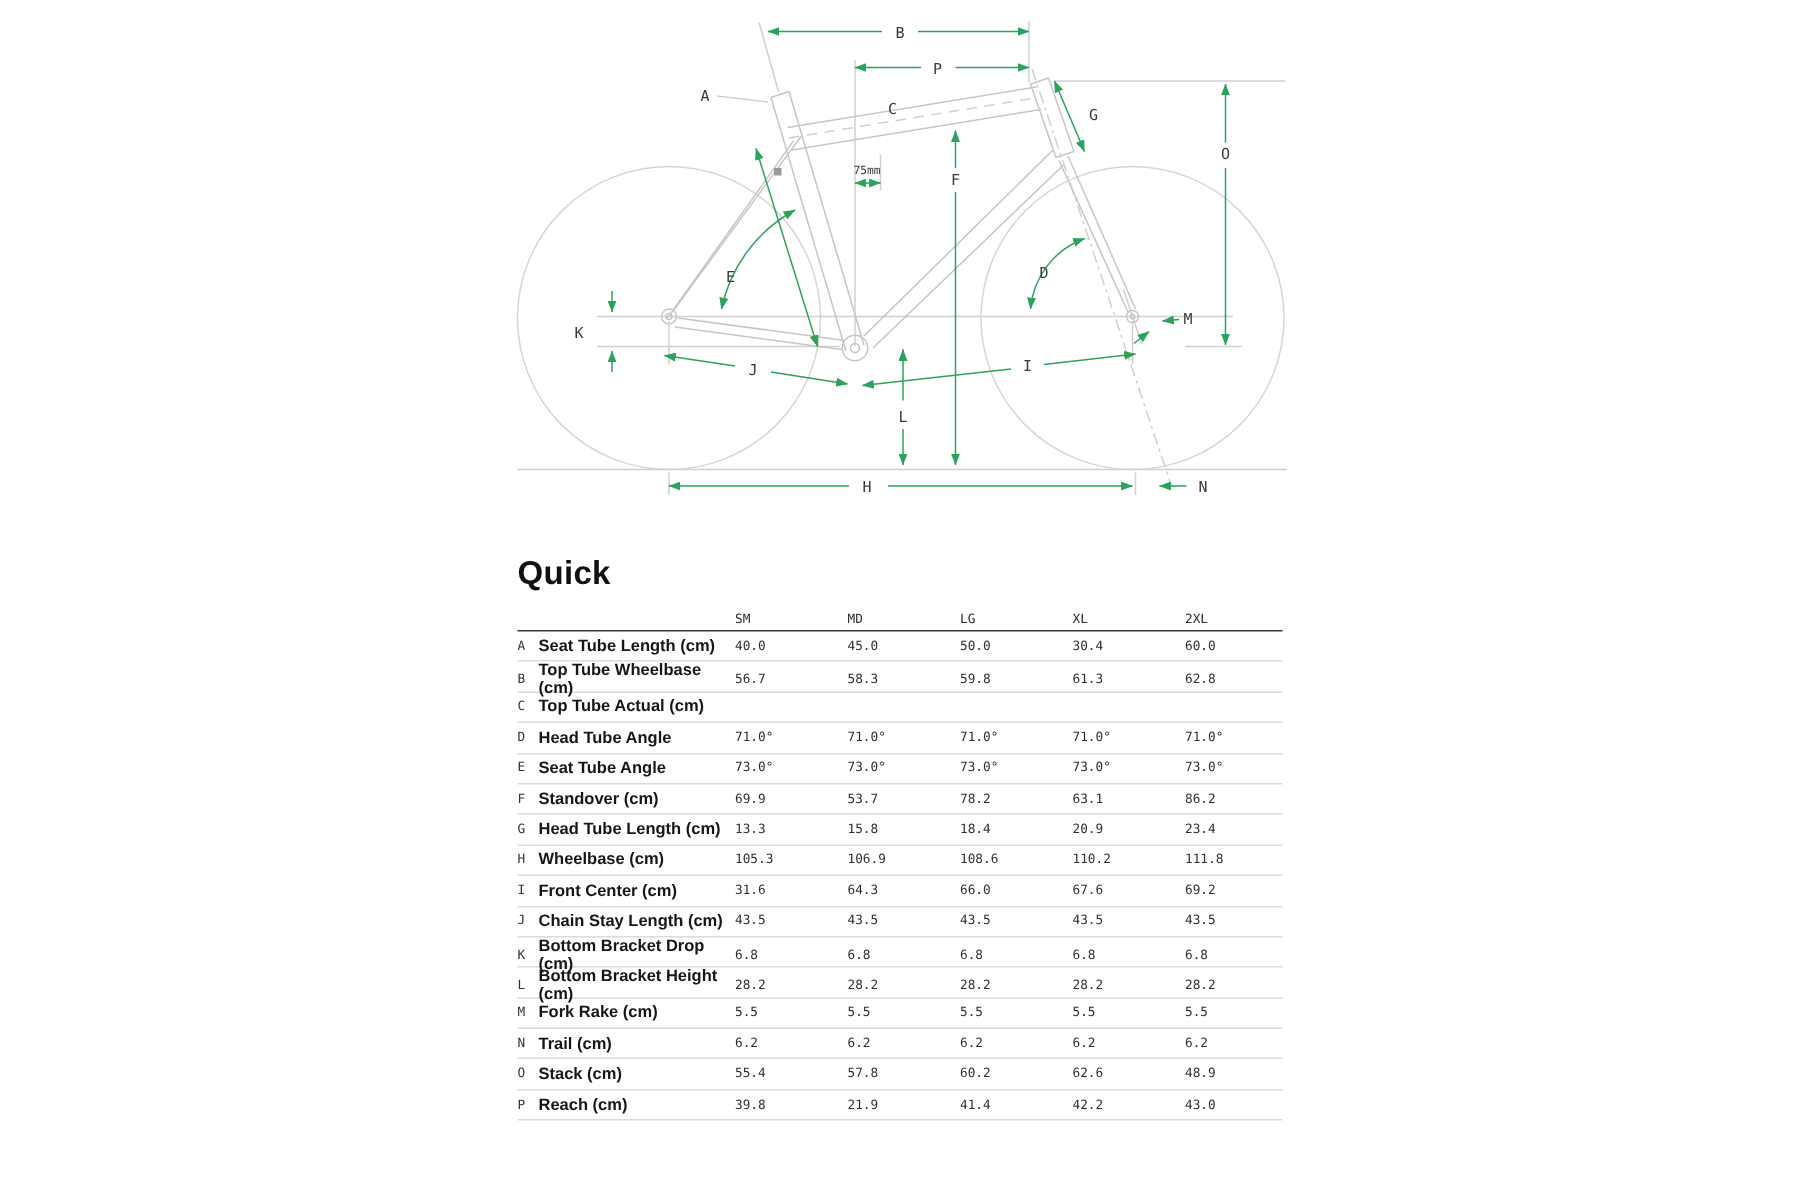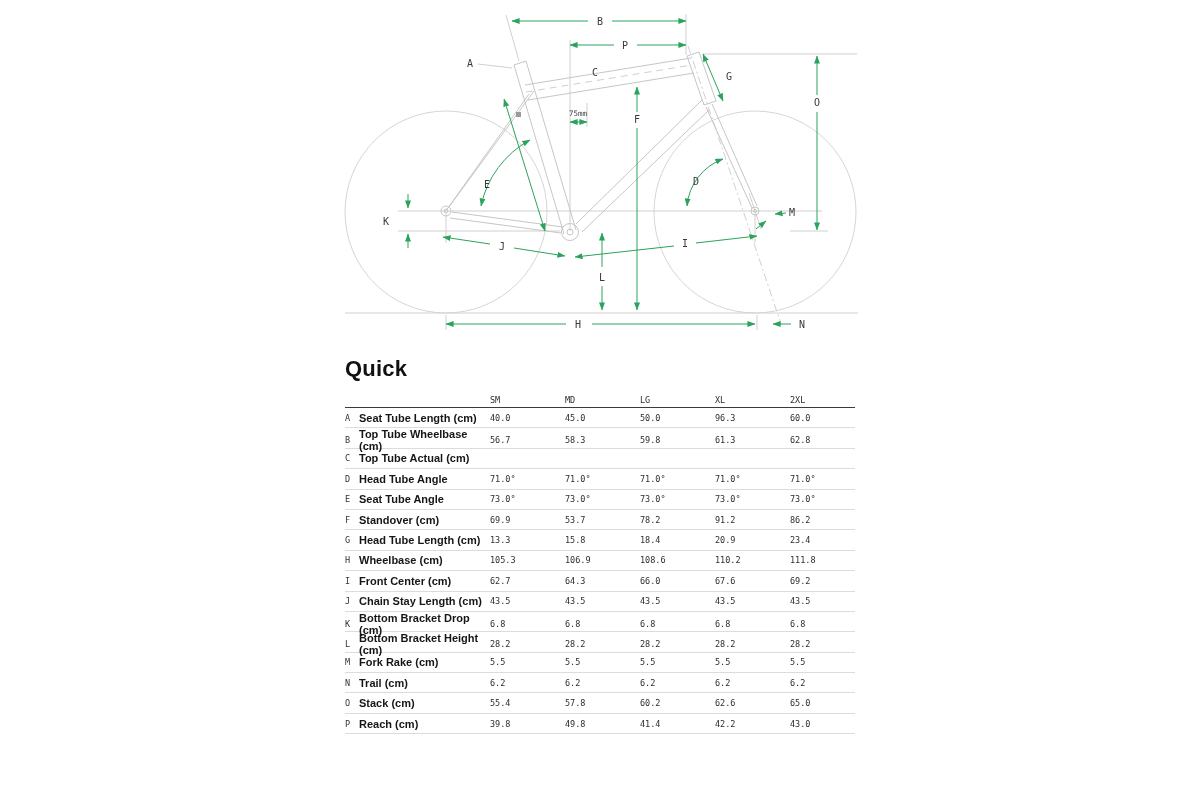--- a/index.html
+++ b/index.html
@@ -3,21 +3,21 @@
 <meta charset="utf-8">
 <style>
   html,body{margin:0;padding:0;background:#ffffff;}
   body{width:1200px;height:800px;position:relative;overflow:hidden;
        font-family:"Liberation Sans",sans-serif;color:#1a1a1a;}
   .diagram-wrap{position:absolute;top:0;left:0;width:1200px;height:345px;}
   svg text{font-family:"DejaVu Sans Mono",monospace;fill:#3a3a3a;}
   .dimlab{font-size:10px;}
   .dimlab-sm{font-size:7.5px;}
   .content{position:absolute;left:345px;top:345px;width:510px;}
-  .title{font-size:22px;font-weight:bold;color:#111;margin:11px 0 10px 0;
+  .title{font-size:22px;font-weight:bold;color:#111;margin:24px 0 10px 0;
          font-family:"Liberation Sans",sans-serif;letter-spacing:0.2px;}
   .geo-table{width:510px;}
   .trow{display:grid;grid-template-columns:14px 131px 75px 75px 75px 75px 65px;
         align-items:center;height:19.4px;border-bottom:1px solid #dcdcdc;}
   .trow.header{height:15px;border-bottom:1px solid #3a3a3a;}
   .hcell{font-family:"DejaVu Sans Mono",monospace;font-size:8.5px;color:#2b2b2b;}
   .letter{font-family:"DejaVu Sans Mono",monospace;font-size:8.5px;color:#333;}
   .name{font-size:11px;font-weight:bold;color:#161616;}
   .val{font-family:"DejaVu Sans Mono",monospace;font-size:8.5px;color:#2e2e2e;}
 </style>
@@ -172,21 +172,21 @@
       <div class="hcell">XL</div>
       <div class="hcell">2XL</div>
     </div>
     <div>
   <div class="trow">
     <div class="letter">A</div>
     <div class="name">Seat Tube Length (cm)</div>
     <div class="val">40.0</div>
     <div class="val">45.0</div>
     <div class="val">50.0</div>
-    <div class="val">96.3</div>
+    <div class="val">30.4</div>
     <div class="val">60.0</div>
   </div>
 
   <div class="trow">
     <div class="letter">B</div>
     <div class="name">Top Tube Wheelbase (cm)</div>
     <div class="val">56.7</div>
     <div class="val">58.3</div>
     <div class="val">59.8</div>
     <div class="val">61.3</div>
@@ -222,21 +222,21 @@
     <div class="val">73.0°</div>
     <div class="val">73.0°</div>
   </div>
 
   <div class="trow">
     <div class="letter">F</div>
     <div class="name">Standover (cm)</div>
     <div class="val">69.9</div>
     <div class="val">53.7</div>
     <div class="val">78.2</div>
-    <div class="val">91.2</div>
+    <div class="val">63.1</div>
     <div class="val">86.2</div>
   </div>
 
   <div class="trow">
     <div class="letter">G</div>
     <div class="name">Head Tube Length (cm)</div>
     <div class="val">13.3</div>
     <div class="val">15.8</div>
     <div class="val">18.4</div>
     <div class="val">20.9</div>
@@ -249,21 +249,21 @@
     <div class="val">105.3</div>
     <div class="val">106.9</div>
     <div class="val">108.6</div>
     <div class="val">110.2</div>
     <div class="val">111.8</div>
   </div>
 
   <div class="trow">
     <div class="letter">I</div>
     <div class="name">Front Center (cm)</div>
-    <div class="val">62.7</div>
+    <div class="val">31.6</div>
     <div class="val">64.3</div>
     <div class="val">66.0</div>
     <div class="val">67.6</div>
     <div class="val">69.2</div>
   </div>
 
   <div class="trow">
     <div class="letter">J</div>
     <div class="name">Chain Stay Length (cm)</div>
     <div class="val">43.5</div>
@@ -313,27 +313,27 @@
     <div class="val">6.2</div>
   </div>
 
   <div class="trow">
     <div class="letter">O</div>
     <div class="name">Stack (cm)</div>
     <div class="val">55.4</div>
     <div class="val">57.8</div>
     <div class="val">60.2</div>
     <div class="val">62.6</div>
-    <div class="val">65.0</div>
+    <div class="val">48.9</div>
   </div>
 
   <div class="trow">
     <div class="letter">P</div>
     <div class="name">Reach (cm)</div>
     <div class="val">39.8</div>
-    <div class="val">49.8</div>
+    <div class="val">21.9</div>
     <div class="val">41.4</div>
     <div class="val">42.2</div>
     <div class="val">43.0</div>
   </div>
 </div>
   </div>
 </div>
 
 </body></html>

